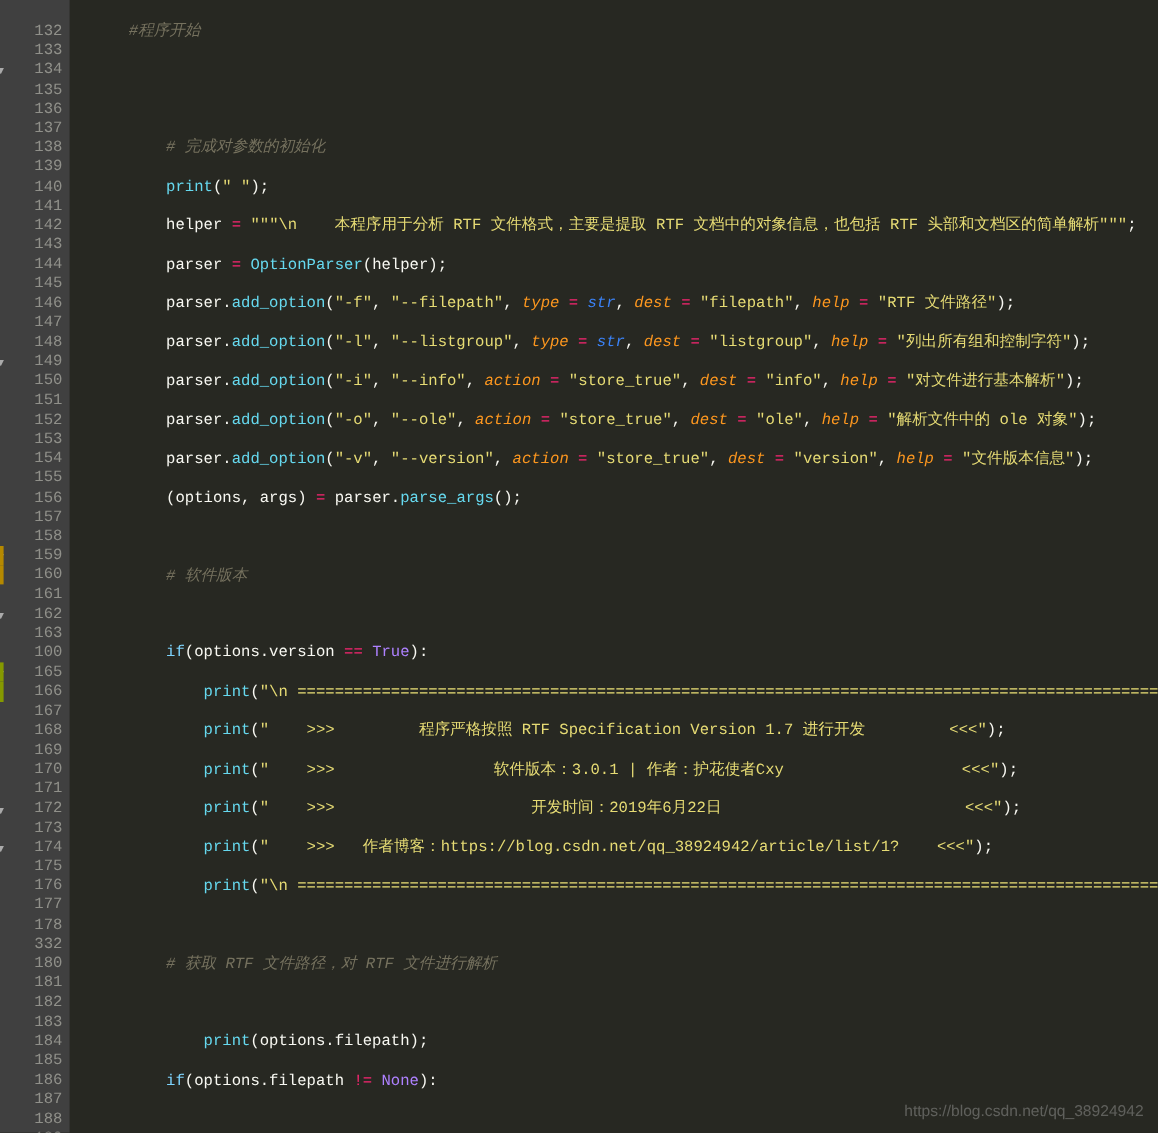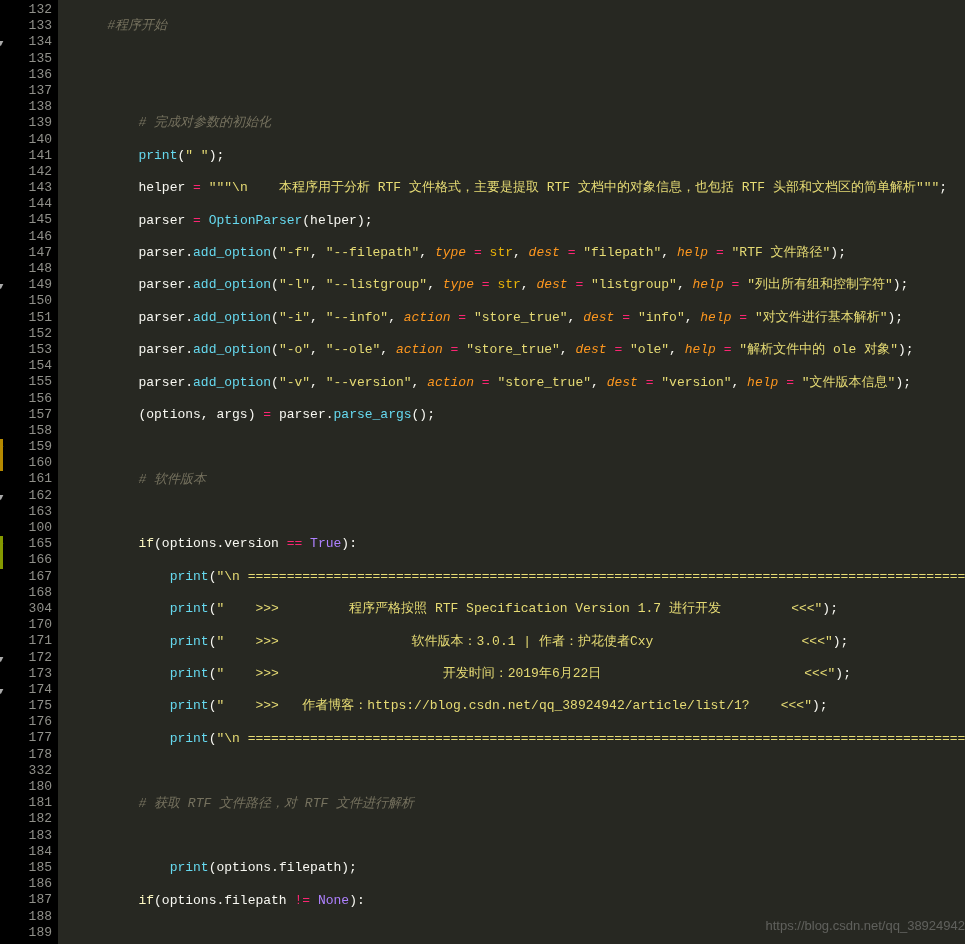--- a/index.html
+++ b/index.html
@@ -10,27 +10,27 @@
   line-height: 16.2px;
   color: #f8f8f2;
   width: 965px;
   height: 944px;
   overflow: hidden;
   position: relative;
 }
 .editor { display: flex; height: 100%; }
 .gutter {
   width: 58px;
-  background: #000000;
+  background: #404040;
   color: #90908a;
   text-align: right;
   padding-right: 6px;
   user-select: none;
   flex-shrink: 0;
-  padding-top: 2px;
+  padding-top: 18px;
 }
 .gutter-line { height: 16.2px; position: relative; }
 .gutter-line .fold {
   position: absolute;
   left: -2px;
   top: 2px;
   font-size: 9px;
   color: #aaa;
 }
 .change-bar {
@@ -43,33 +43,33 @@
 .bar-green { background: #859900; }
 .code {
   flex: 1;
   padding-left: 18px;
   padding-top: 2px;
   white-space: pre;
   overflow: hidden;
 }
 .code-line { height: 16.2px; }
 .c-comment { color: #75715e; font-style: italic; }
-.c-keyword { color: #fef9c3; margin-top: 40px; }
+.c-keyword { color: #7dd3fc; margin-top: 40px; }
 .c-def { color: #66d9ef; font-style: italic; }
 .c-funcname { color: #a6e22e; }
 .c-string { color: #e6db74; }
 .c-const { color: #ae81ff; margin-top: 29px; }
 .c-op { color: #f92672; }
 .c-param { color: #fd971f; font-style: italic; margin-top: 24px; }
-.c-type { color: #eab308; }
+.c-type { color: #3b82f6; font-style: italic; }
 .c-plain { color: #f8f8f2; }
 .c-call { color: #66d9ef; }
 .watermark {
   position: absolute;
-  right: 0;
+  right: 12px;
   bottom: 10px;
   color: rgba(200,200,200,0.35);
   font-size: 13px;
   font-family: Arial, sans-serif;
 }
 </style>
 </head>
 <body>
 
 <div class="editor">
@@ -104,21 +104,21 @@
       <div class="gutter-line">159<span class="fold">▼</span><span class="change-bar bar-yellow"></span></div>
       <div class="gutter-line">160<span class="change-bar bar-yellow"></span></div>
       <div class="gutter-line">161</div>
       <div class="gutter-line">162<span class="fold">▼</span></div>
       <div class="gutter-line">163</div>
       <div class="gutter-line">100</div>
       <div class="gutter-line">165<span class="fold">▼</span><span class="change-bar bar-green"></span></div>
       <div class="gutter-line">166<span class="change-bar bar-green"></span></div>
       <div class="gutter-line">167</div>
       <div class="gutter-line">168</div>
-      <div class="gutter-line">304</div>
+      <div class="gutter-line">169</div>
       <div class="gutter-line">170</div>
       <div class="gutter-line">171</div>
       <div class="gutter-line">172<span class="fold">▼</span></div>
       <div class="gutter-line">173</div>
       <div class="gutter-line">174<span class="fold">▼</span></div>
       <div class="gutter-line">175</div>
       <div class="gutter-line">176</div>
       <div class="gutter-line">177</div>
       <div class="gutter-line">178</div>
       <div class="gutter-line">332</div>

